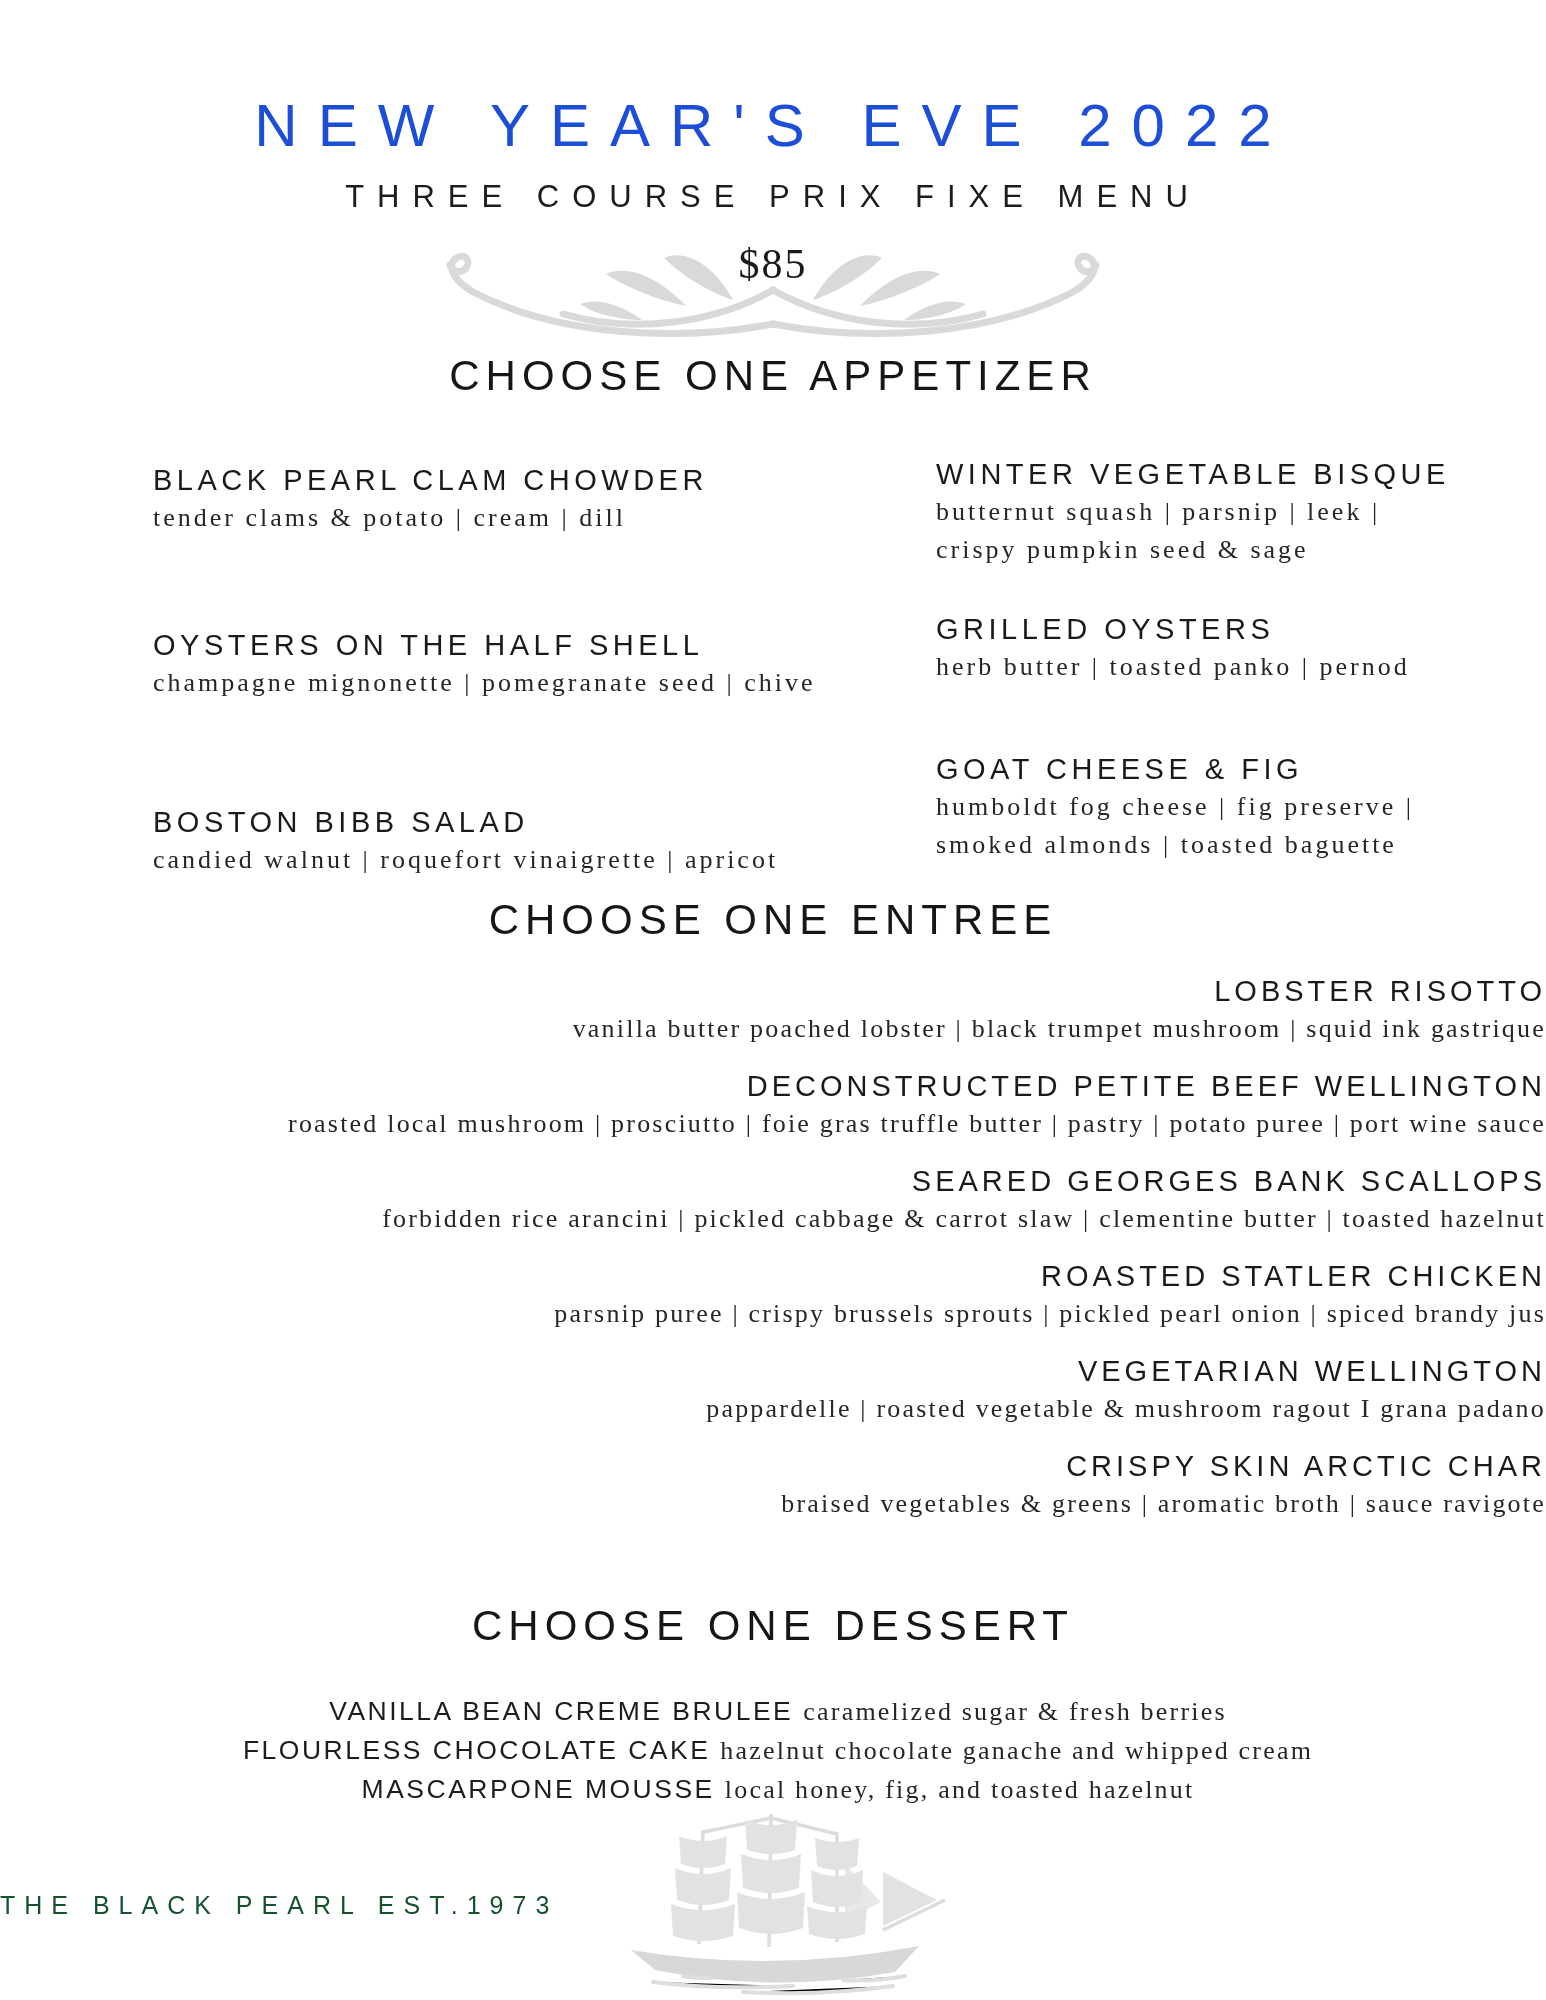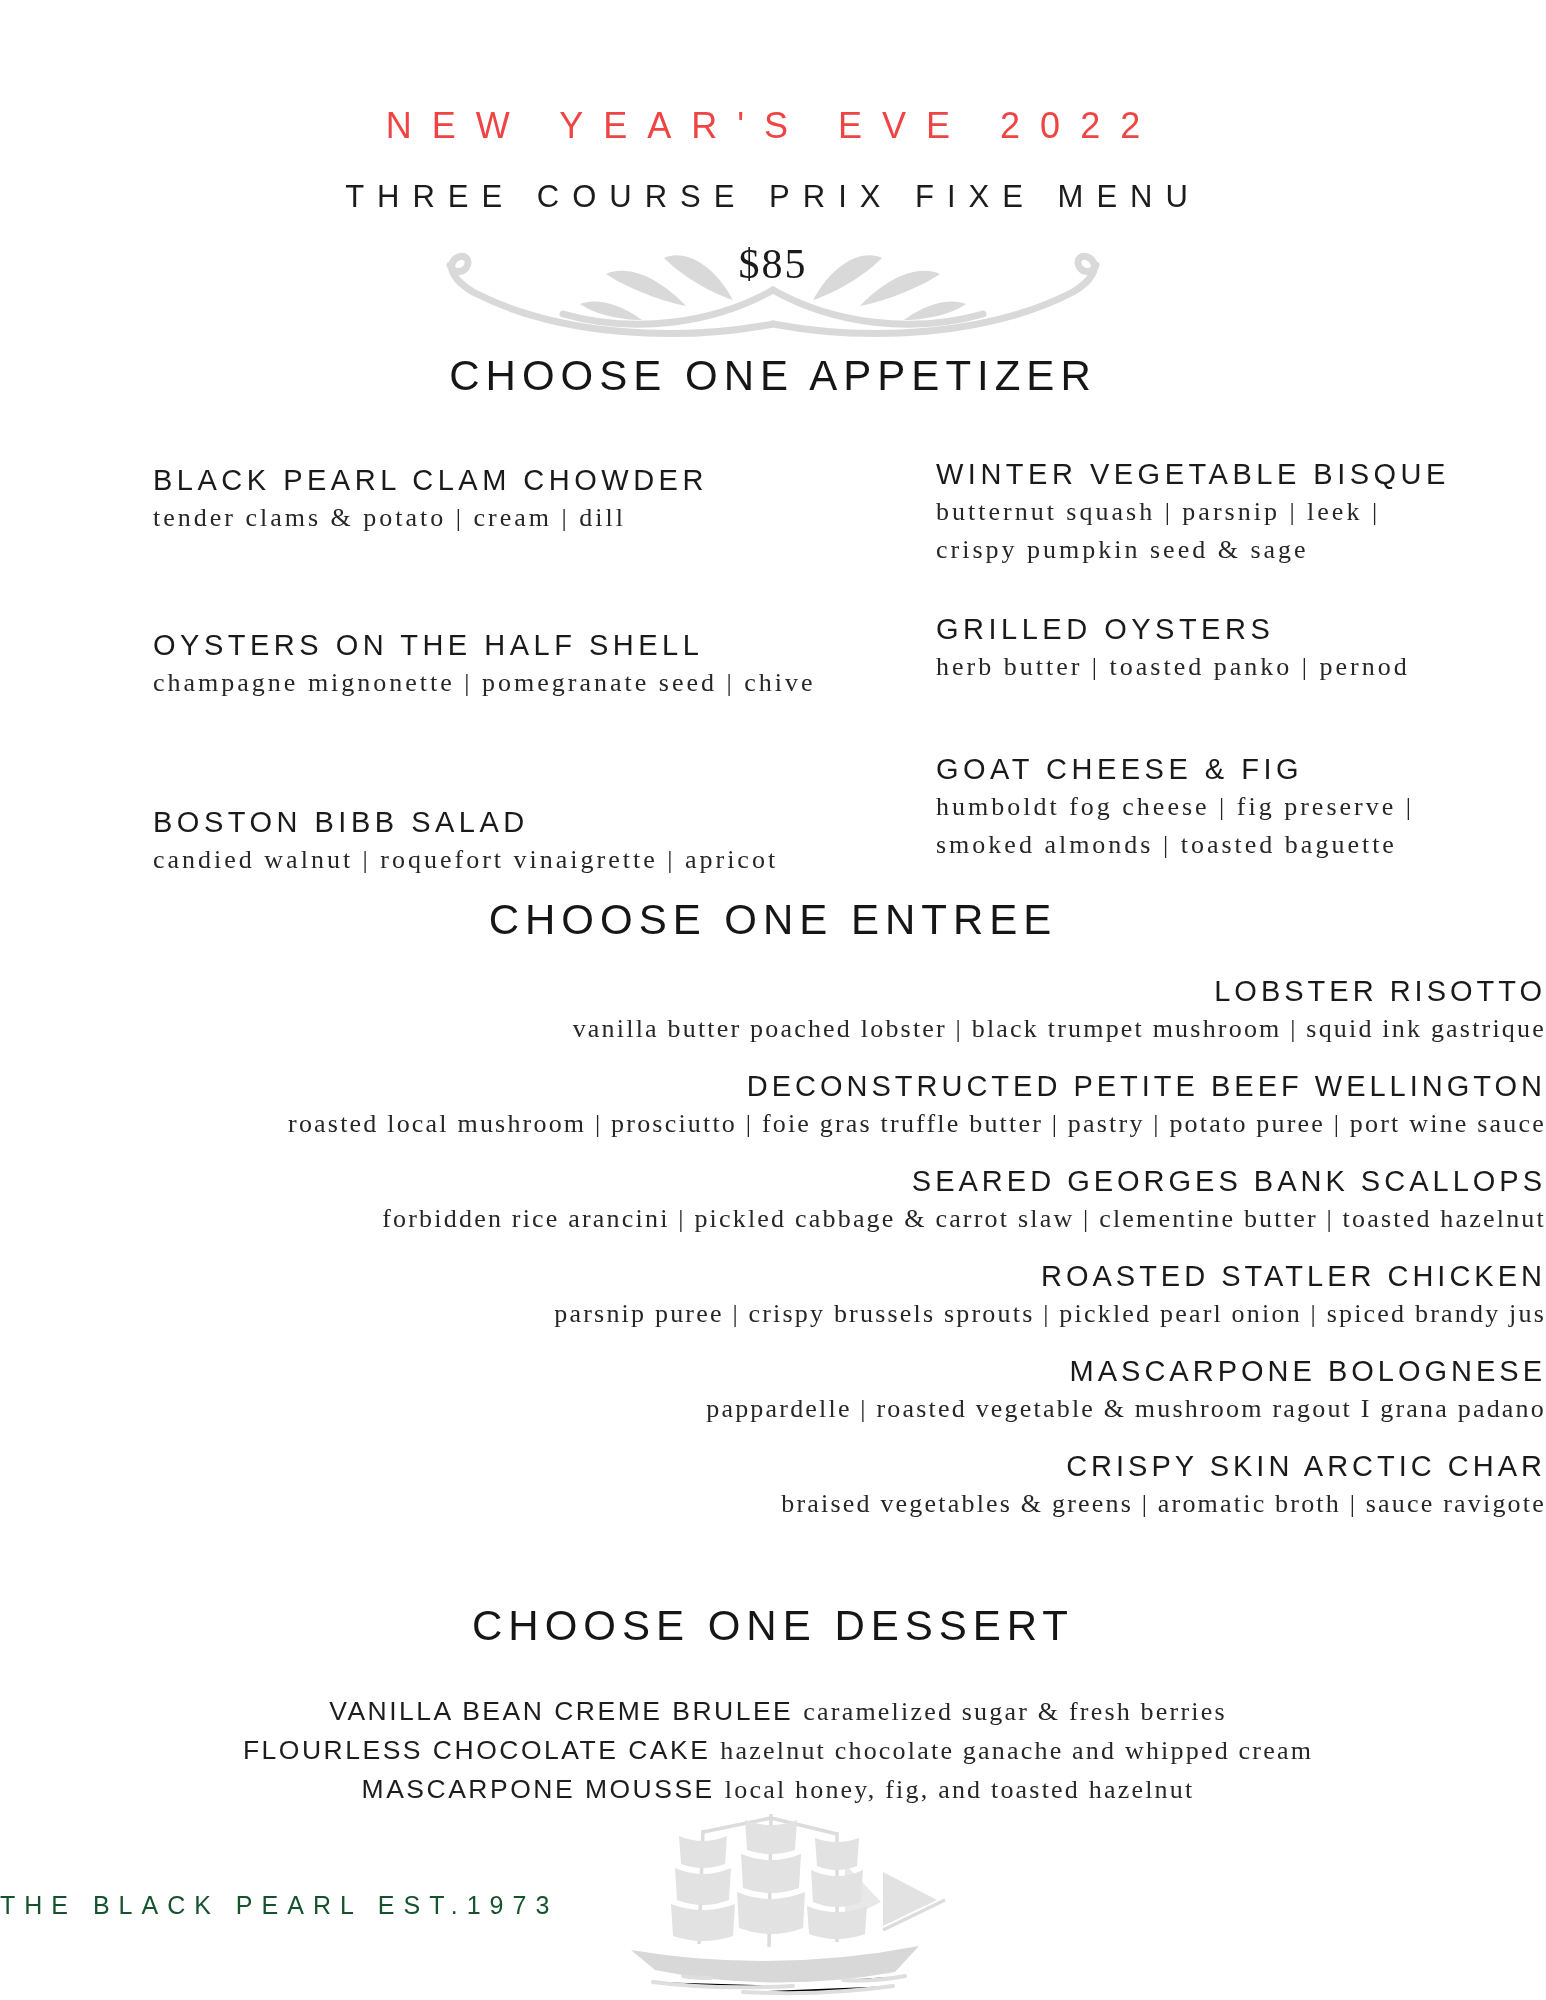--- a/index.html
+++ b/index.html
@@ -7,22 +7,22 @@
     position:relative;
     width:1546px;height:2000px;
     background:#ffffff;
     overflow:hidden;
     font-family:"Liberation Serif", serif;
     color:#1f1f1f;
   }
   .caps{font-family:"Liberation Sans", sans-serif;}
   .page-title{
     position:absolute;top:96px;left:0;width:100%;
-    text-align:center;font-size:36px;line-height:60px;
-    letter-spacing:20px;color:#ef4444;white-space:nowrap;
+    text-align:center;font-size:60px;line-height:60px;
+    letter-spacing:20px;color:#1d4ed8;white-space:nowrap;
     font-weight:400;
   }
   .page-subtitle{
     position:absolute;top:178px;left:0;width:100%;
     text-align:center;font-size:31px;line-height:38px;
     letter-spacing:13px;color:#1c1c1c;white-space:nowrap;
   }
   .price-wrap{
     position:absolute;top:238px;left:0;width:100%;height:110px;
   }
@@ -162,21 +162,21 @@
     </div>
     <div class="menu-item">
       <div class="name caps">SEARED GEORGES BANK SCALLOPS</div>
       <div class="desc">forbidden rice arancini | pickled cabbage &amp; carrot slaw | clementine butter | toasted hazelnut</div>
     </div>
     <div class="menu-item">
       <div class="name caps">ROASTED STATLER CHICKEN</div>
       <div class="desc">parsnip puree | crispy brussels sprouts | pickled pearl onion | spiced brandy jus</div>
     </div>
     <div class="menu-item">
-      <div class="name caps">MASCARPONE BOLOGNESE</div>
+      <div class="name caps">VEGETARIAN WELLINGTON</div>
       <div class="desc">pappardelle | roasted vegetable &amp; mushroom ragout I grana padano</div>
     </div>
     <div class="menu-item">
       <div class="name caps">CRISPY SKIN ARCTIC CHAR</div>
       <div class="desc">braised vegetables &amp; greens | aromatic broth | sauce ravigote</div>
     </div>
   </div>
 
   <div class="section-heading sh-des caps">CHOOSE ONE DESSERT</div>
 

